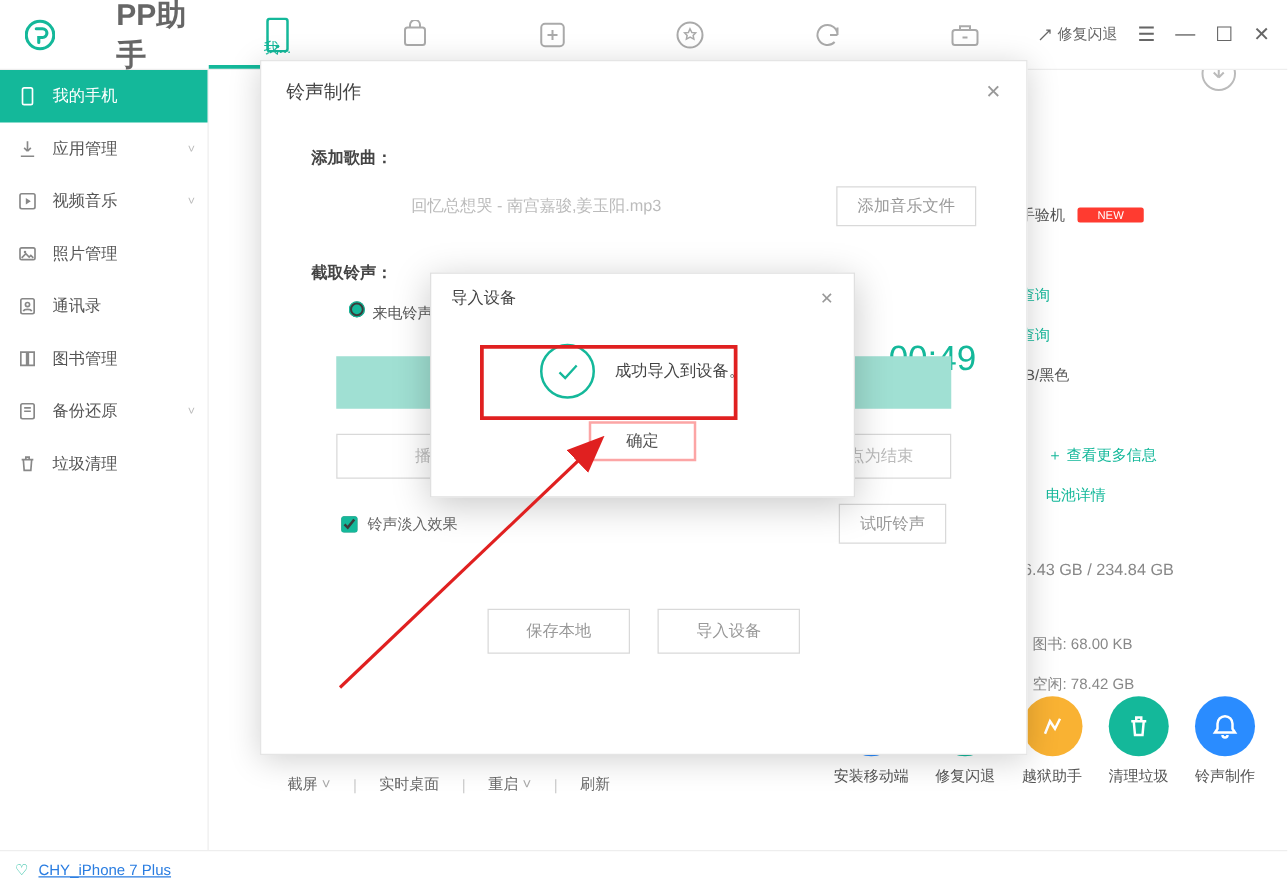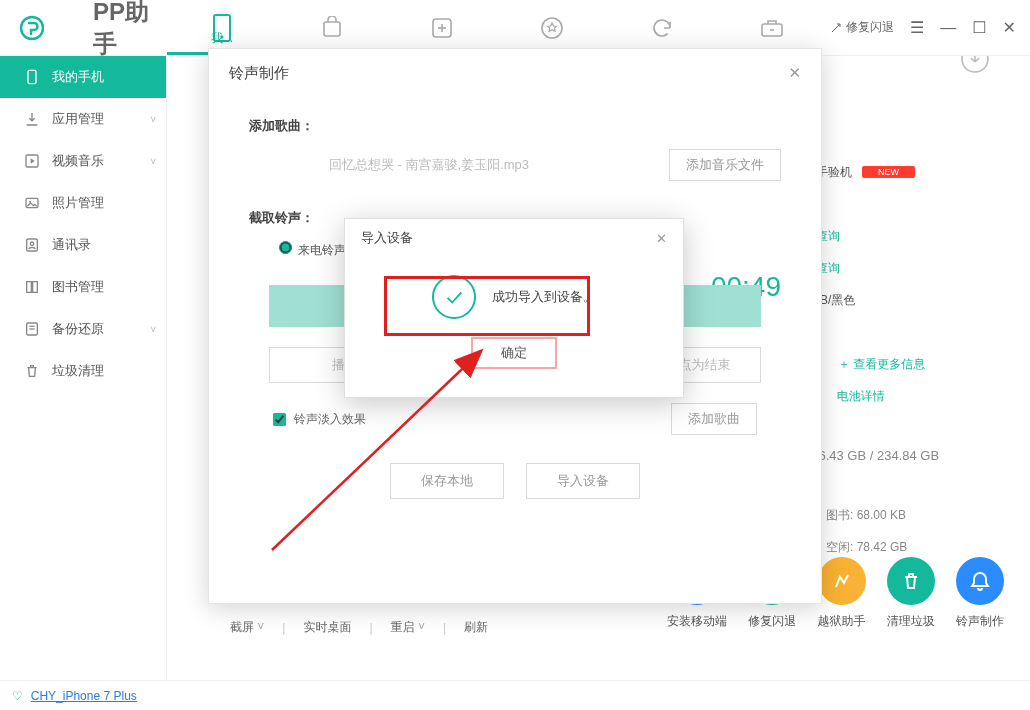--- a/index.html
+++ b/index.html
@@ -12,21 +12,21 @@
 .top-tabs { display: flex; align-items: center; flex: 1; height: 100%; }
 .top-tab { width: 110px; height: 100%; display: flex; flex-direction: column; align-items: center; justify-content: center; position: relative; cursor: pointer; }
 .top-tab.active { color: #14b89a; }
 .top-tab.active::after { content:""; position:absolute; bottom:0; left:0; right:0; height:3px; background:#14b89a; }
 .top-tab-label { font-size: 12px; margin-top: 6px; color: #14b89a; position: absolute; bottom: 8px; }
 .win-controls { display: flex; align-items: center; gap: 16px; padding-right: 14px; color: #666; }
 .repair-link { font-size: 12px; display: flex; align-items: center; gap: 4px; }
 
 
 .sidebar { position: absolute; top: 56px; left: 0; width: 167px; bottom: 30px; background: #fff; border-right: 1px solid #eee; }
-.side-item { height: 42px; display: flex; align-items: center; padding-left: 24px; gap: 12px; font-size: 13px; color: #555; cursor: pointer; position: relative; }
+.side-item { height: 42px; display: flex; align-items: center; padding-left: 14px; gap: 12px; font-size: 13px; color: #555; cursor: pointer; position: relative; }
 .side-item.active { background: #14b89a; color: #fff; }
 .side-item .chev { position: absolute; right: 10px; color: #bbb; font-size: 10px; }
 
 
 .main { position: absolute; left: 167px; right: 0; top: 56px; bottom: 30px; padding: 18px 26px; overflow: hidden; }
 .circle-action { position:absolute; right: 40px; top: -12px; }
 .right-panel { position: absolute; right: 26px; top: 100px; width: 200px; font-size: 12px; color: #555; }
 .right-panel .row { height: 32px; display: flex; align-items: center; gap: 6px; }
 .right-panel .link { color: #14b89a; cursor:pointer; }
 .right-panel .badge { background: #ff3b30; color:#fff; font-size: 9px; padding: 1px 16px; border-radius: 2px; margin-left: 4px; }
@@ -56,21 +56,21 @@
 .btn.sm { height: 32px; padding: 0 16px; }
 .btn.md { height: 36px; padding: 0 20px; }
 .radios { display: flex; align-items: center; gap: 40px; margin-left: 30px; font-size: 12px; color: #555; }
 .radios input { accent-color: #14b89a; margin-right: 6px; }
 .time-display { font-size: 28px; color: #14b89a; position:absolute; right: 40px; top: 222px; }
 .waveform { margin: 26px 20px 20px 20px; height: 42px; background: #a0e0d3; position: relative; }
 .three-btns { display: flex; gap: 18px; margin: 10px 20px; }
 .three-btns .btn { flex: 1; color: #bbb; }
 .fade-row { margin: 20px 24px; display: flex; align-items: center; justify-content: space-between; font-size: 12px; color: #666; }
 .fade-row .chk { display: flex; align-items: center; gap: 8px; }
-.save-row { display: flex; gap: 22px; justify-content: center; margin-top: 28px; }
+.save-row { display: flex; gap: 22px; justify-content: center; margin-top: 52px; }
 
 
 .modal2 { position: absolute; left: 344px; top: 218px; width: 340px; height: 180px; background: #fff; box-shadow: 0 6px 28px rgba(0,0,0,.22); border: 1px solid #e0e0e0; }
 .modal2 .m2-header { height: 38px; display: flex; align-items: center; justify-content: space-between; padding: 0 16px; font-size: 13px; color: #444; }
 .modal2 .m2-body { display: flex; align-items: center; justify-content: center; gap: 16px; height: 80px; }
 .check-circle { width: 44px; height: 44px; border: 2px solid #14b89a; border-radius: 50%; display: flex; align-items: center; justify-content: center; color: #14b89a; }
 .modal2 .m2-foot { display: flex; justify-content: center; }
 .modal2 .btn-ok { height: 32px; padding: 0 28px; border: 2px solid #fca5a5; color: #555; font-size: 13px; background: #fff; cursor:pointer; }
 
 
@@ -333,21 +333,21 @@
     <div class="three-btns">
       <button class="btn md">播放</button>
       <button class="btn md">设播放点为开始</button>
       <button class="btn md">设播放点为结束</button>
     </div>
     <div class="fade-row">
       <label class="chk">
           <input type="checkbox" checked="" style="accent-color: rgb(20, 184, 154);">
           <span>铃声淡入效果</span>
         </label>
-      <button class="btn sm">添加歌曲</button>
+      <button class="btn sm">试听铃声</button>
     </div>
     <div class="save-row">
       <button class="btn md" style="padding:0 30px">保存本地</button>
       <button class="btn md" style="padding:0 30px">导入设备</button>
     </div>
   </div>
 </div>
 
 <div class="modal2">
   <div class="m2-header">

